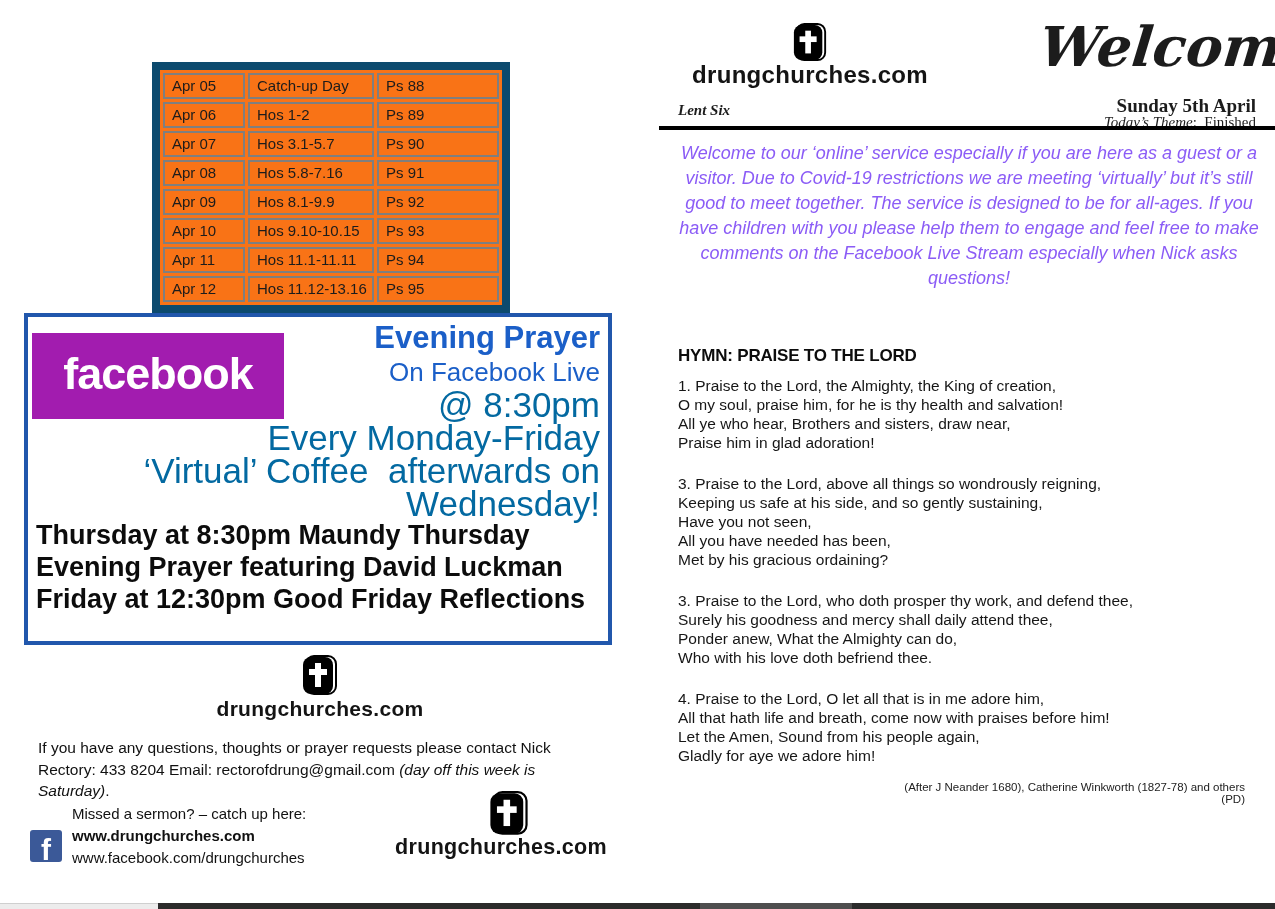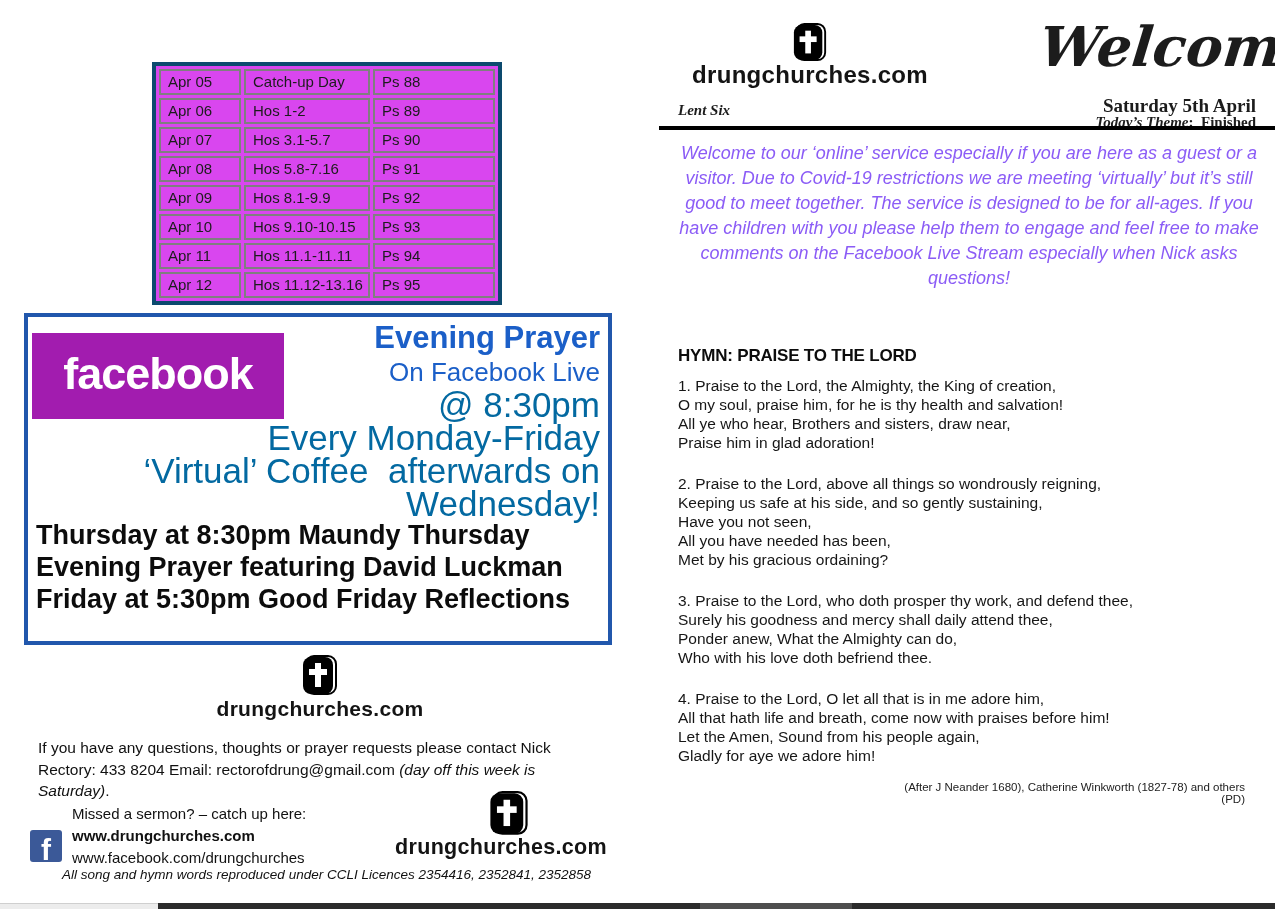--- a/index.html
+++ b/index.html
@@ -3,21 +3,21 @@
 <meta charset="utf-8">
 <style>
   html,body{margin:0;padding:0;background:#ffffff;}
   body{font-family:"Liberation Sans", sans-serif; color:#1c1c1c;}
   .canvas{position:relative;width:1275px;height:909px;background:#ffffff;overflow:hidden;}
   .abs{position:absolute;}
 
   
   .plan-title{left:150px;top:28px;width:336px;text-align:center;font-size:21px;font-weight:bold;}
   .plan-title span{display:inline-block;border-bottom:2.5px solid #000;padding-bottom:2px;}
-  .plan-table{left:152px;top:62px;border-collapse:separate;border-spacing:3px;border:4px solid #0c4a6e;table-layout:fixed;width:330px;background:#d946ef;}
+  .plan-table{left:152px;top:62px;border-collapse:separate;border-spacing:3px;border:8px solid #0c4a6e;table-layout:fixed;width:330px;background:#f97316;}
   .plan-table td{border:2px solid #7f7f7f;font-size:15px;line-height:18px;padding:2px 7px;color:#1c1c1c;white-space:nowrap;overflow:hidden;}
 
   .blue-box{left:24px;top:313px;width:580px;height:324px;border:4px solid #2157ac;background:#fff;}
   .fb-wordmark{left:4px;top:16px;width:252px;height:86px;background:#a21caf;color:#fff;
     font-size:45px;font-weight:bold;letter-spacing:-1px;text-align:center;line-height:82px;}
   .fb-right{right:8px;top:2px;left:8px;text-align:right;}
   .fb-h1{font-size:31px;line-height:38px;font-weight:bold;color:#1b5fc8;}
   .fb-h2{font-size:26px;line-height:31px;font-weight:normal;color:#1b5fc8;}
   .fb-l{font-size:35px;line-height:33px;color:#0369a1;white-space:pre-wrap;}
   .fb-bold{left:8px;top:202px;right:6px;font-size:27px;line-height:32px;font-weight:bold;color:#0c0c0c;}
@@ -36,21 +36,21 @@
   .bottom-logo-text{left:392px;top:835px;width:218px;text-align:center;font-size:21.5px;}
   .ccli{left:62px;top:867px;font-size:13.5px;font-style:italic;color:#111;}
 
   
   .r-logo-icon{left:792px;top:23px;}
   .r-logo-text{left:682px;top:61px;width:256px;text-align:center;font-size:24px;}
   .season{left:678px;top:102px;font-family:"Liberation Serif", serif;font-weight:bold;font-style:italic;font-size:15px;}
   .welcome-script{left:1040px;top:14px;width:236px;text-align:center;
     font-family:"DejaVu Serif", serif;font-style:italic;font-weight:bold;font-size:55px;transform:skewX(-6deg);}
   .r-date{left:1000px;top:95px;width:256px;text-align:right;font-family:"Liberation Serif", serif;font-weight:bold;font-size:19px;}
-  .r-theme{left:940px;top:114px;width:316px;text-align:right;font-family:"Liberation Serif", serif;font-weight:bold;font-size:15px;white-space:pre-wrap;}
+  .r-theme{left:940px;top:114px;width:316px;text-align:right;font-family:"Liberation Serif", serif;font-weight:normal;font-size:15px;white-space:pre-wrap;}
   .r-theme i{font-style:italic;}
   .r-rule{left:659px;top:126px;width:616px;height:4px;background:#000;}
   .intro{left:664px;top:141px;width:610px;text-align:center;font-style:italic;font-size:18px;line-height:25px;color:#8b5cf6;}
   .hymn-head{left:678px;top:346px;font-size:17px;font-weight:bold;letter-spacing:-.2px;color:#0c0c0c;}
   .verses{left:678px;top:376px;width:590px;font-size:15.5px;line-height:19px;color:#161616;}
   .verse{white-space:pre-line;margin:0 0 22px 0;}
   .attrib{left:900px;top:781px;width:345px;text-align:right;font-size:11.5px;color:#222;}
 
   
   .bbar{left:0;top:903px;width:1275px;height:6px;background:#2b2b2b;}
@@ -118,21 +118,21 @@
     <div class="abs fb-right">
       <div class="fb-h1">Evening Prayer</div>
       <div class="fb-h2">On Facebook Live</div>
       <div class="fb-l">@ 8:30pm</div>
       <div class="fb-l">Every Monday-Friday</div>
       <div class="fb-l">‘Virtual’ Coffee  afterwards on Wednesday!</div>
     </div>
     <div class="abs fb-bold">
       <div>Thursday at 8:30pm Maundy Thursday</div>
       <div>Evening Prayer featuring David Luckman</div>
-      <div>Friday at 5:30pm Good Friday Reflections</div>
+      <div>Friday at 12:30pm Good Friday Reflections</div>
     </div>
   </div>
 
   <svg class="abs center-logo-icon logo-icon" width="38" height="42" viewBox="0 0 38 42">
     <rect x="5" y="1" width="30" height="38" rx="8" fill="none" stroke="#000" stroke-width="2"></rect>
     <rect x="2" y="2" width="30" height="37" rx="8" fill="#000"></rect>
     <rect x="14" y="8" width="6" height="24" fill="#fff"></rect>
     <rect x="8" y="14" width="18" height="6" fill="#fff"></rect>
   </svg>
   <div class="abs center-logo-text logo-text">drungchurches.com</div>
@@ -147,48 +147,47 @@
   </div>
 
   <svg class="abs bottom-logo-icon logo-icon" width="42" height="46" viewBox="0 0 38 42">
     <rect x="5" y="1" width="30" height="38" rx="8" fill="none" stroke="#000" stroke-width="2"></rect>
     <rect x="2" y="2" width="30" height="37" rx="8" fill="#000"></rect>
     <rect x="14" y="8" width="6" height="24" fill="#fff"></rect>
     <rect x="8" y="14" width="18" height="6" fill="#fff"></rect>
   </svg>
   <div class="abs bottom-logo-text logo-text">drungchurches.com</div>
 
-  <div class="abs ccli">All song and hymn words reproduced under CCLI Licences 2354416, 2352841, 2352858</div>
 
   <svg class="abs r-logo-icon logo-icon" width="36" height="40" viewBox="0 0 38 42">
     <rect x="5" y="1" width="30" height="38" rx="8" fill="none" stroke="#000" stroke-width="2"></rect>
     <rect x="2" y="2" width="30" height="37" rx="8" fill="#000"></rect>
     <rect x="14" y="8" width="6" height="24" fill="#fff"></rect>
     <rect x="8" y="14" width="18" height="6" fill="#fff"></rect>
   </svg>
   <div class="abs r-logo-text logo-text">drungchurches.com</div>
 
   <div class="abs season">Lent Six</div>
 
   <div class="abs welcome-script">Welcome</div>
-  <div class="abs r-date">Saturday 5th April</div>
+  <div class="abs r-date">Sunday 5th April</div>
   <div class="abs r-theme"><i>Today’s Theme</i><span>:  Finished</span></div>
 
   <div class="abs r-rule"></div>
 
   <div class="abs intro">Welcome to our ‘online’ service especially if you are here as a guest or a visitor.  Due to Covid-19 restrictions we are meeting ‘virtually’ but it’s still good to meet together. The service is designed to be for all-ages.  If you have children with you please help them to engage and feel free to make comments on the Facebook Live Stream especially when Nick asks questions!</div>
 
   <div class="abs hymn-head">HYMN: PRAISE TO THE LORD</div>
 
   <div class="abs verses">
     <p class="verse">1. Praise to the Lord, the Almighty, the King of creation,
 O my soul, praise him, for he is thy health and salvation!
 All ye who hear, Brothers and sisters, draw near,
 Praise him in glad adoration!</p>
-    <p class="verse">2. Praise to the Lord, above all things so wondrously reigning,
+    <p class="verse">3. Praise to the Lord, above all things so wondrously reigning,
 Keeping us safe at his side, and so gently sustaining,
 Have you not seen,
 All you have needed has been,
 Met by his gracious ordaining?</p>
     <p class="verse">3. Praise to the Lord, who doth prosper thy work, and defend thee,
 Surely his goodness and mercy shall daily attend thee,
 Ponder anew, What the Almighty can do,
 Who with his love doth befriend thee.</p>
     <p class="verse">4. Praise to the Lord, O let all that is in me adore him,
 All that hath life and breath, come now with praises before him!

